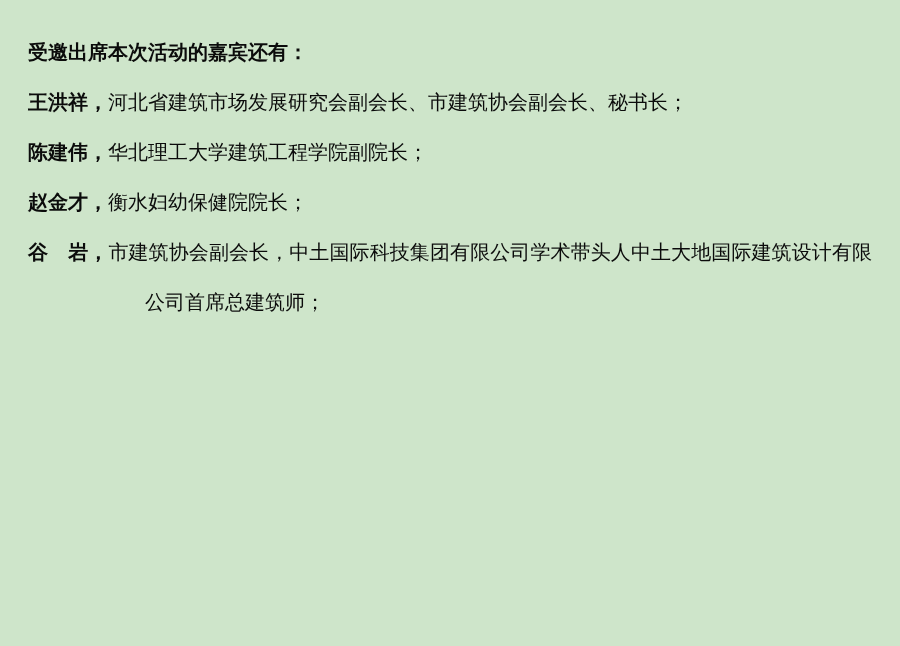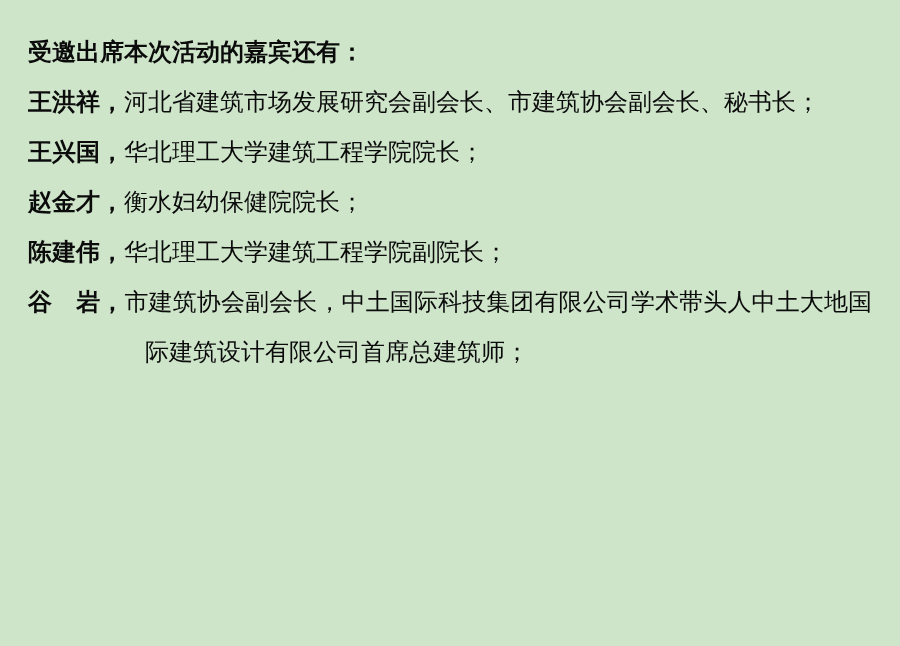--- a/index.html
+++ b/index.html
@@ -15,21 +15,21 @@
     color: #0b0b0b;
   }
   .doc {
     box-sizing: border-box;
     width: 900px;
     height: 646px;
     padding: 27px 28px 0 28px;
   }
   .line, .entry {
     margin: 0;
-    font-size: 24px;
+    font-size: 20px;
     line-height: 50px;
     text-align: justify;
     letter-spacing: 0px;
   }
   .title {
     font-weight: 700;
   }
   .entry {
     
     padding-left: 117px;
@@ -50,30 +50,27 @@
 
   <p class="line title">受邀出席本次活动的嘉宾还有：</p>
 
   <p class="entry">
     <span class="guest-name">王洪祥，</span><span class="guest-desc">河北省建筑市场发展研究会副会长、市建筑协会副会长、秘书长；</span>
   </p>
 
 
 
 
+
   <p class="entry">
-    <span class="guest-name">王兴国，</span><span class="guest-desc">华北理工大学建筑工程学院院长；</span>
+    <span class="guest-name">陈建伟，</span><span class="guest-desc">华北理工大学建筑工程学院副院长；</span>
   </p>
 
   <p class="entry">
     <span class="guest-name">赵金才，</span><span class="guest-desc">衡水妇幼保健院院长；</span>
-  </p>
-
-  <p class="entry">
-    <span class="guest-name">陈建伟，</span><span class="guest-desc">华北理工大学建筑工程学院副院长；</span>
   </p>
 
   <p class="entry">
     <span class="guest-name">谷　岩，</span><span class="guest-desc">市建筑协会副会长，中土国际科技集团有限公司学术带头人中土大地国际建筑设计有限公司首席总建筑师；</span>
   </p>
 
 
 </div>
 
 </body></html>

